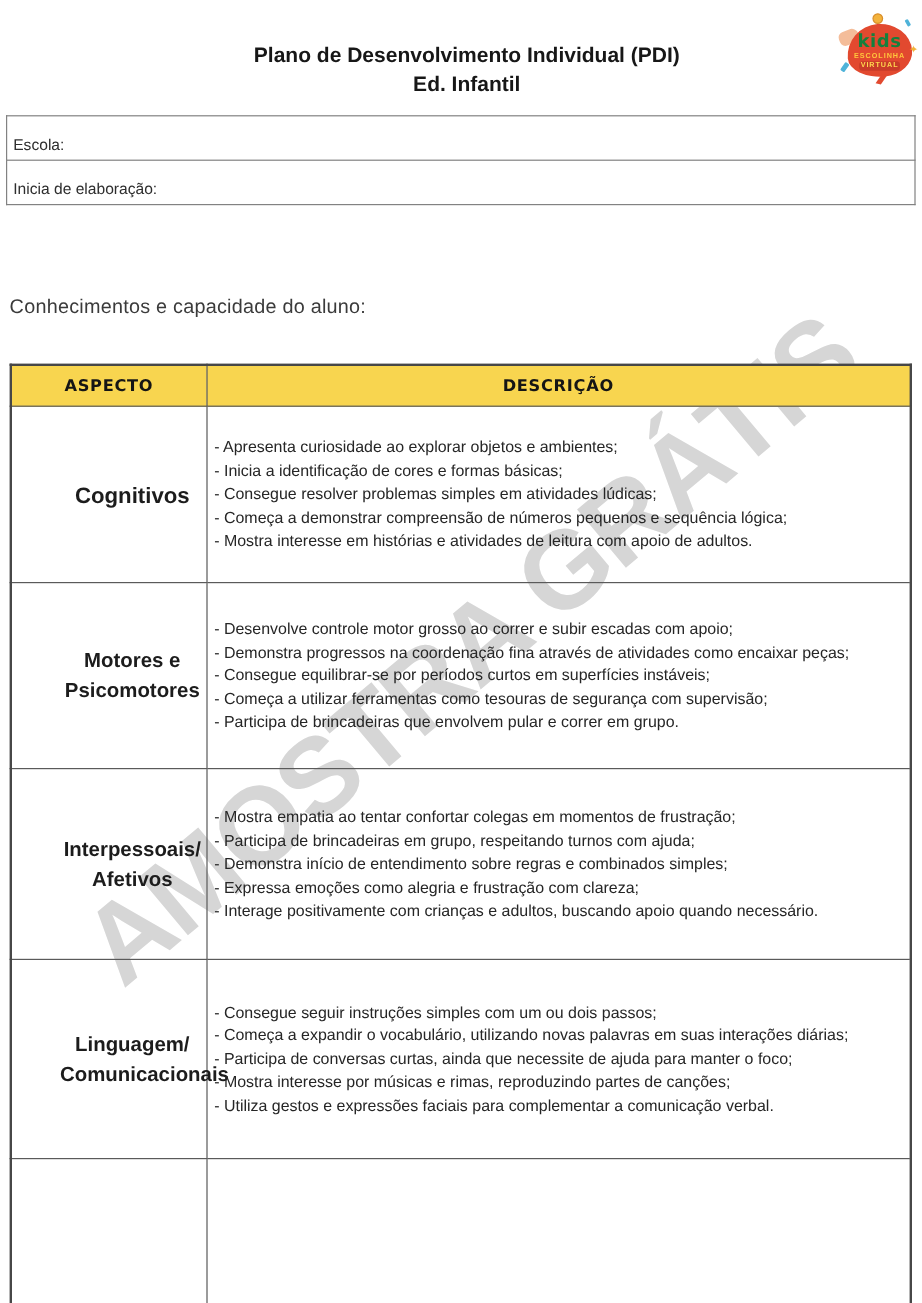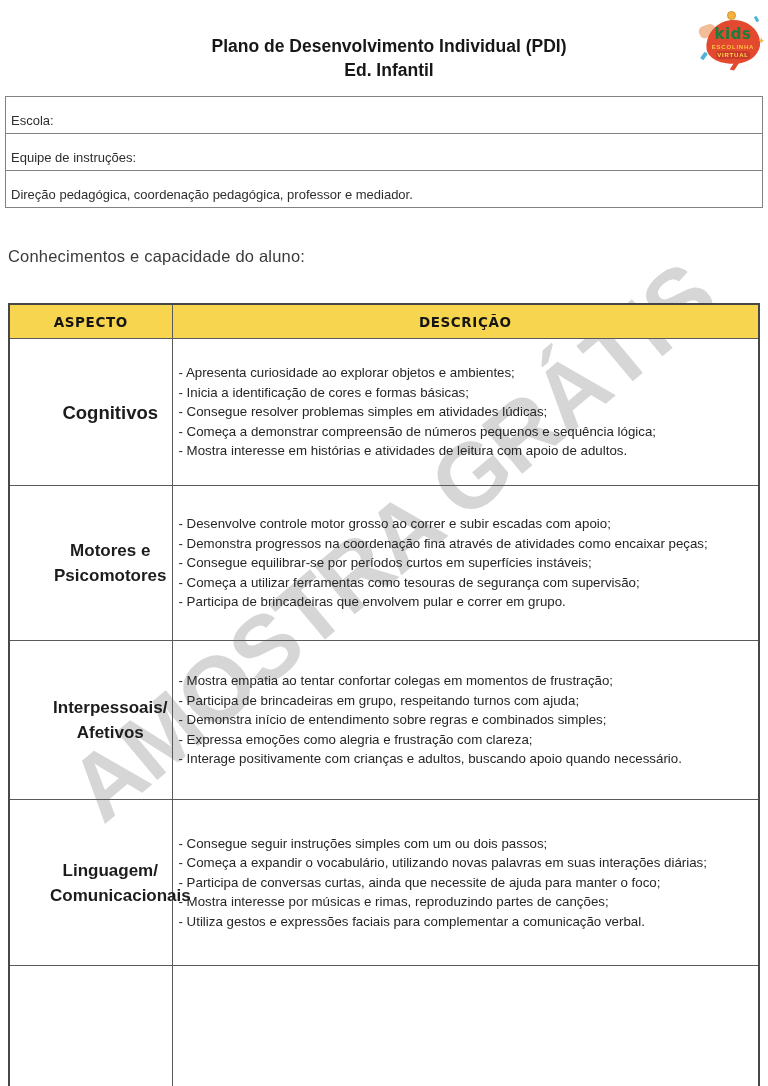--- a/index.html
+++ b/index.html
@@ -117,24 +117,21 @@
       <div class="spark-b2"></div>
       <div class="bolt"></div>
     </div>
 
     <table class="info-table">
       <tbody>
         <tr>
           <td>Escola:</td>
         </tr>
         <tr>
-          <td>Equipe de instruções:</td>
-        </tr>
-        <tr>
-          <td>Direção pedagógica, coordenação pedagógica, professor e mediador.</td>
+          <td>Inicia de elaboração:</td>
         </tr>
       </tbody>
     </table>
 
     <p class="section-heading">Conhecimentos e capacidade do aluno:</p>
 
     <table class="skills-table">
       <colgroup>
           <col class="c1">
           <col>

